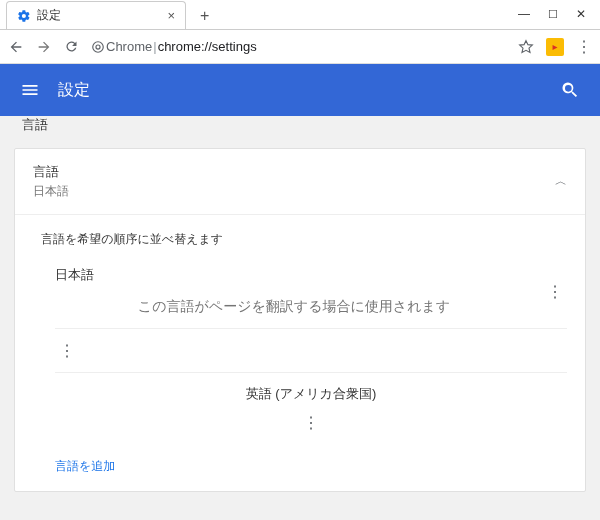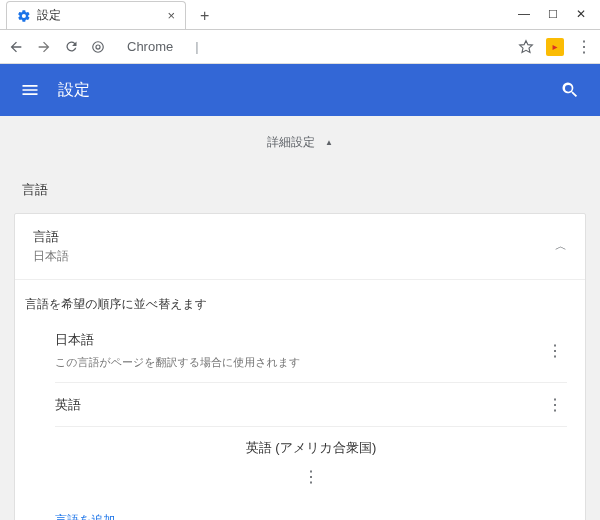--- a/index.html
+++ b/index.html
@@ -15,21 +15,21 @@
 .tab { display: flex; align-items: center; gap: 6px; height: 28px; padding: 0 10px; background: #fff; border: 1px solid #ccc; border-bottom: none; border-radius: 4px 4px 0 0; font-size: 12px; color: #333; max-width: 190px; min-width: 180px; }
 .tab .favicon { width: 14px; height: 14px; color: #1a73e8; }
 .tab .title { flex: 1; overflow: hidden; white-space: nowrap; text-overflow: ellipsis; }
 .tab .close { font-size: 13px; color: #555; }
 .newtab { margin-left: 8px; font-size: 16px; color: #555; padding: 0 6px; margin-bottom: 4px; }
 
 
 .toolbar { height: 34px; display: flex; align-items: center; gap: 12px; padding: 0 8px; background: #fff; border-bottom: 1px solid #ddd; }
 .toolbar .navbtn { color: #7a7a7a; display: flex; }
 .toolbar .navbtn.enabled { color: #5f6368; }
-.addr { flex: 1; display: flex; align-items: flex-end; gap: 22px; font-size: 13px; color: #5f6368; }
+.addr { flex: 1; display: flex; align-items: flex-end; gap: 1px; font-size: 13px; color: #5f6368; }
 .addr .chrome-icon { color: #5f6368; }
 .addr .sep { color: #9aa0a6; }
 .addr .url { color: #202124; }
 .toolbar .right { display: flex; align-items: center; gap: 12px; }
 .star { color: #5f6368; }
 .ext { width: 18px; height: 18px; background: #fbbc04; border-radius: 2px; position: relative; }
 .ext::after { content: "▸"; position: absolute; inset: 0; display: flex; align-items: center; justify-content: center; font-size: 10px; color: #d93025; }
 .kebab { color: #5f6368; font-size: 16px; }
 
 
@@ -46,28 +46,28 @@
 .section-label { font-size: 13px; color: #333; padding: 0 0 14px 22px; }
 
 .card { background: #fff; margin: 0 14px; border: 1px solid #e0e0e0; border-radius: 2px; }
 .card-row { padding: 14px 18px; position: relative; }
 .card-header { border-bottom: 1px solid #eee; display: flex; align-items: center; }
 .card-header .col { flex: 1; }
 .card-header .h { font-size: 13px; color: #333; }
 .card-header .sub { font-size: 12px; color: #757575; margin-top: 2px; }
 .chev { color: #5f6368; font-size: 12px; }
 
-.hint { font-size: 12px; color: #333; padding: 16px 10px 6px; }
+.hint { font-size: 12px; color: #333; padding: 16px 26px 6px; }
 
 .lang-list { padding: 0 18px 0 40px; }
 .lang-item { padding: 12px 0; border-bottom: 1px solid #eee; display: flex; align-items: center; gap: 10px; }
 .lang-item:last-of-type { border-bottom: none; flex-direction: column; }
 .lang-item .col { flex: 1; }
 .lang-item .name { font-size: 13px; color: #333; }
-.lang-item .desc { font-size: 11px; color: #757575; margin-top: 6px; }
+.lang-item .desc { font-size: 14px; color: #757575; margin-top: 14px; text-align: center; }
 .lang-item .desc.ui { color: #188038; }
 .lang-item .more { color: #5f6368; font-size: 16px; padding: 0 4px; }
 
 .add-lang { font-size: 12px; color: #1a73e8; padding: 14px 0 16px 40px; }
 
 svg { display: block; }
 </style>
 </head>
 <body>
 
@@ -104,20 +104,21 @@
         <path fill="currentColor" d="M17.65 6.35A8 8 0 1 0 19.73 14h-2.08a6 6 0 1 1-1.42-6.24L13 11h7V4z"></path>
       </svg>
     </span>
   <div class="addr">
     <svg class="chrome-icon" width="14" height="14" viewBox="0 0 24 24">
         <circle cx="12" cy="12" r="9" fill="none" stroke="currentColor" stroke-width="2"></circle>
         <circle cx="12" cy="12" r="3.5" fill="none" stroke="currentColor" stroke-width="2"></circle>
       </svg>
     <span>Chrome</span>
     <span class="sep">|</span>
+    <span class="url">chrome://settings</span>
   </div>
   <div class="right">
     <span class="star">
         <svg width="16" height="16" viewBox="0 0 24 24">
           <path fill="none" stroke="currentColor" stroke-width="1.7" d="M12 2.5l2.9 6 6.6.6-5 4.6 1.5 6.5L12 17l-6 3.2 1.5-6.5-5-4.6 6.6-.6z"></path>
         </svg>
       </span>
     <div class="ext"></div>
     <span class="kebab">⋮</span>
   </div>
@@ -131,24 +132,20 @@
     </span>
   <span class="title">設定</span>
   <span class="search">
       <svg width="20" height="20" viewBox="0 0 24 24">
         <path fill="#fff" d="M15.5 14h-.79l-.28-.27a6.5 6.5 0 1 0-.7.7l.27.28v.79l5 4.99L20.49 19zM10 14a4 4 0 1 1 4-4 4 4 0 0 1-4 4z"></path>
       </svg>
     </span>
 </div>
 
 <div class="content">
-  <div class="adv">
-    <span>詳細設定</span>
-    <span class="caret">▲</span>
-  </div>
 
   <div class="section-label">言語</div>
 
   <div class="card">
     <div class="card-row card-header">
       <div class="col">
         <div class="h">言語</div>
         <div class="sub">日本語</div>
       </div>
       <span class="chev">︿</span>
@@ -158,23 +155,20 @@
 
     <div class="lang-list">
       <div class="lang-item">
         <div class="col">
           <div class="name">日本語</div>
           <div class="desc">この言語がページを翻訳する場合に使用されます</div>
         </div>
         <span class="more">⋮</span>
       </div>
       <div class="lang-item">
-        <div class="col">
-          <div class="name">英語</div>
-        </div>
         <span class="more">⋮</span>
       </div>
       <div class="lang-item">
         <div class="col">
           <div class="name">英語 (アメリカ合衆国)</div>
         </div>
         <span class="more">⋮</span>
       </div>
     </div>
 

